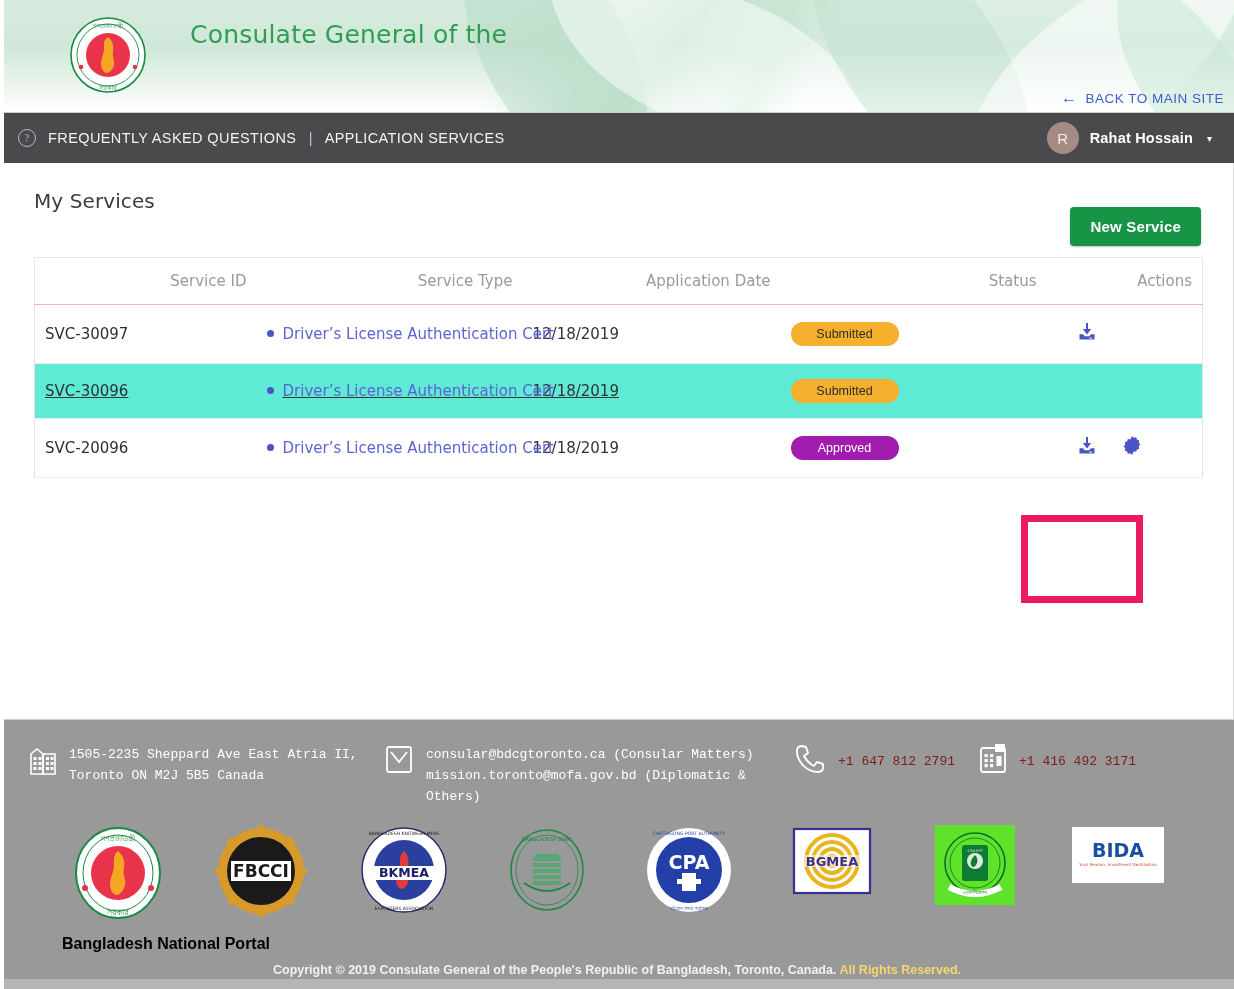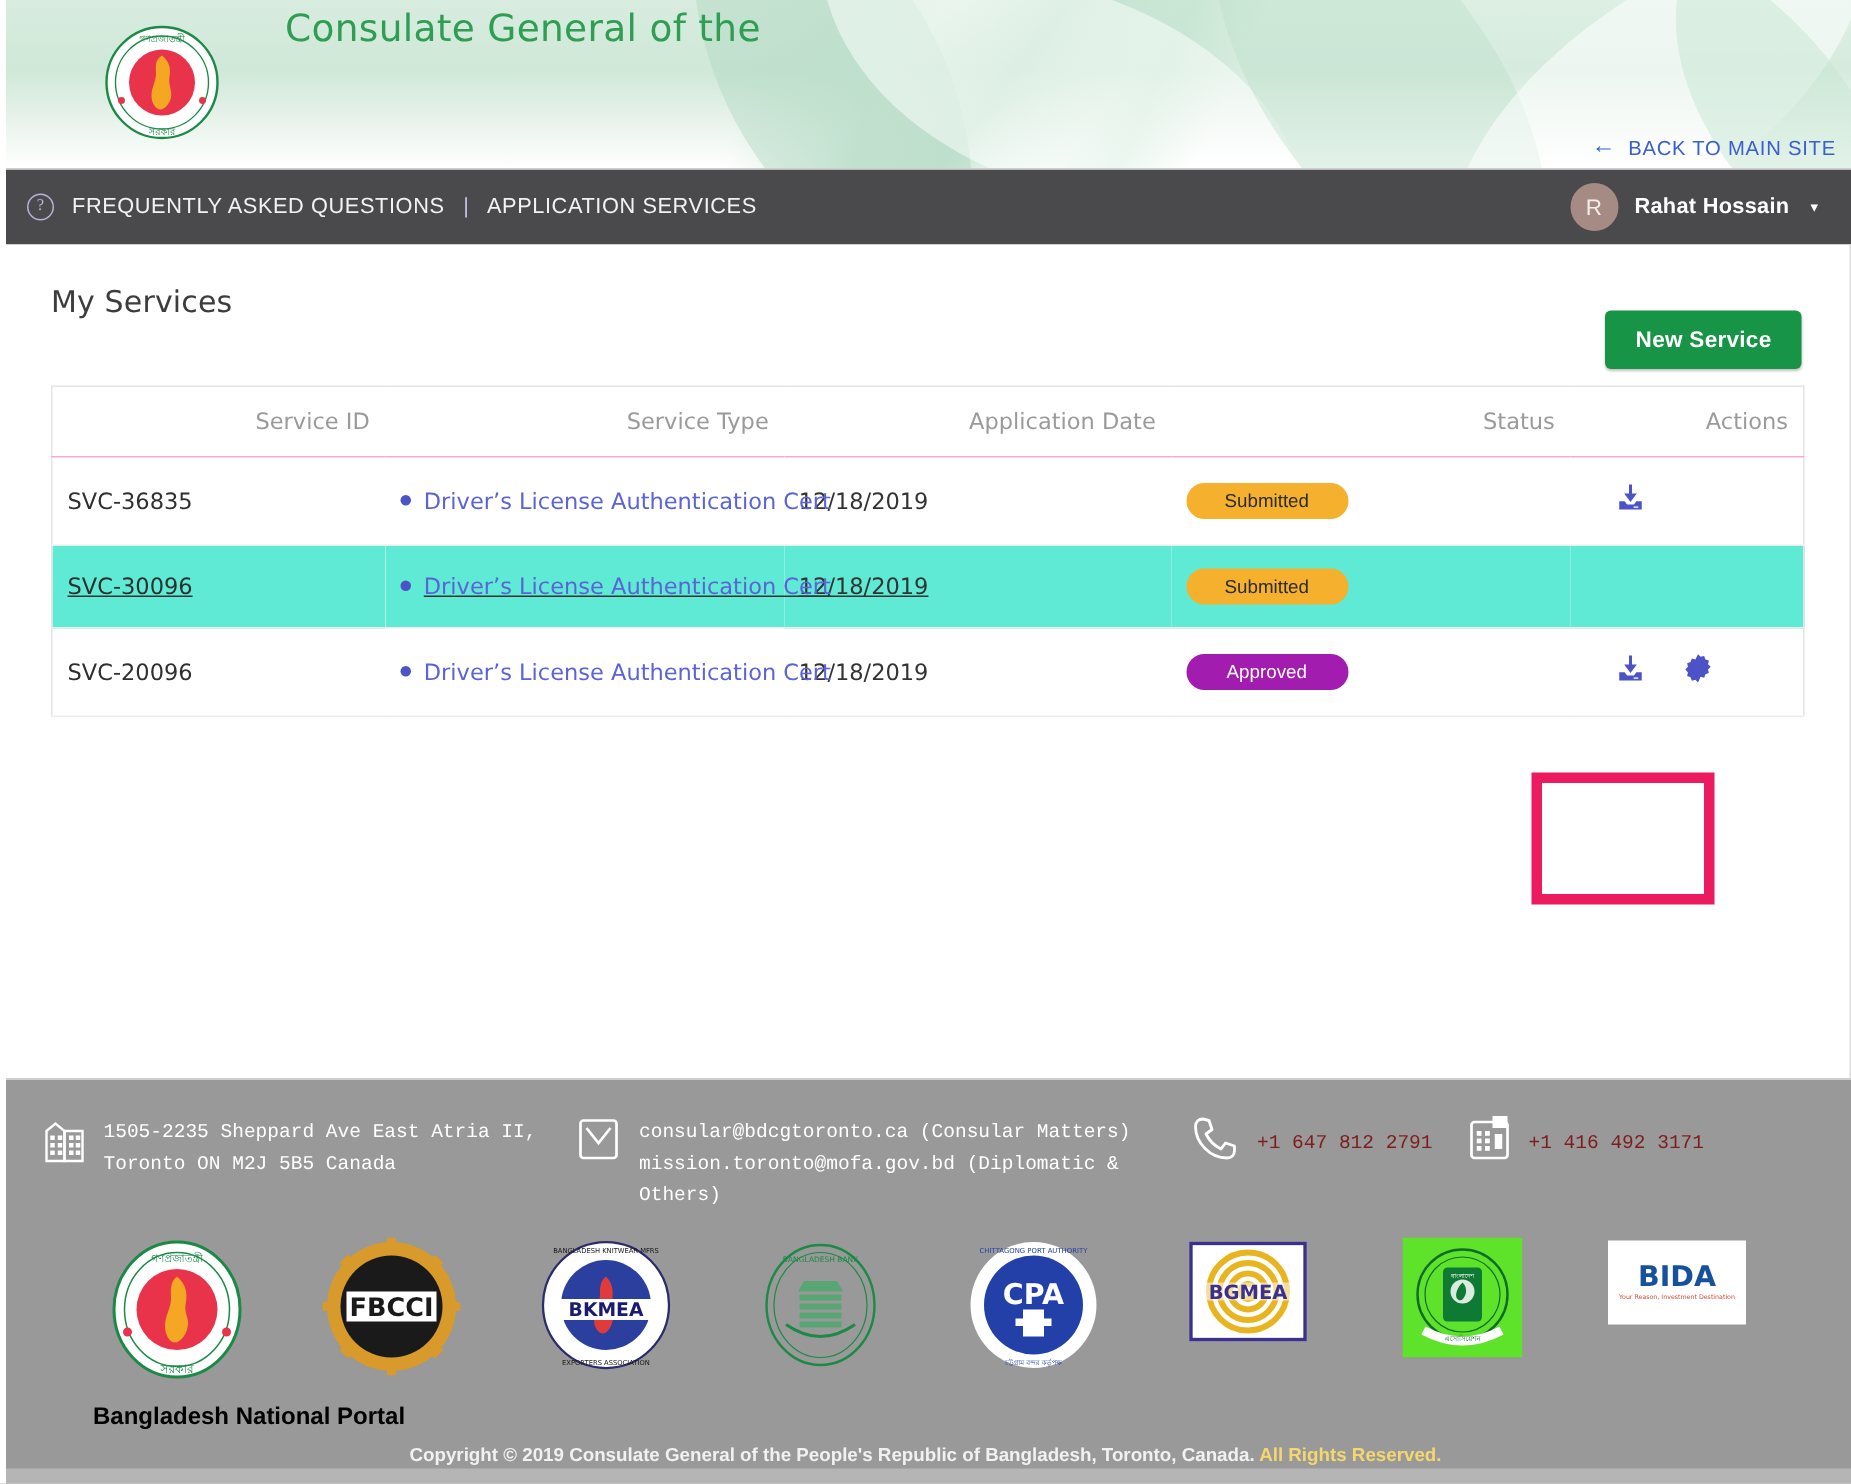--- a/index.html
+++ b/index.html
@@ -35,21 +35,21 @@
   }
   .leaf1{ left:430px; top:-70px; width:250px; height:240px; border-radius:0 100% 0 100%; transform:rotate(18deg); background:rgba(176,216,192,.45);}
   .leaf2{ left:560px; top:-40px; width:300px; height:200px; border-radius:0 100% 0 100%; transform:rotate(-8deg); background:rgba(255,255,255,.5);}
   .leaf3{ left:760px; top:-60px; width:320px; height:230px; border-radius:0 100% 0 100%; transform:rotate(25deg); background:rgba(185,222,199,.4);}
   .leaf4{ left:940px; top:-30px; width:330px; height:190px; border-radius:100% 0 100% 0; transform:rotate(-14deg); background:rgba(255,255,255,.55);}
   .leaf5{ left:1080px; top:10px;  width:220px; height:140px; border-radius:0 100% 0 100%; transform:rotate(30deg); background:rgba(198,229,210,.5);}
 
   .emblem{
     position:absolute; left:68px; top:15px; width:80px; height:80px;
   }
-  .hdr-text{ position:absolute; left:190px; top:6px; }
+  .hdr-text{ position:absolute; left:190px; top:22px; }
   .hdr-line1{
     font-size:25px; color:#2f9e54; letter-spacing:.2px; line-height:1.05;
     font-family:"DejaVu Sans", sans-serif; font-weight:400;
   }
   .hdr-line2{
     margin-top:2px;
     font-size:30px; font-weight:bold; color:#17913f; letter-spacing:.3px;
     line-height:1.05; white-space:nowrap;
     font-family:"DejaVu Sans", sans-serif;
   }
@@ -274,21 +274,21 @@
           <th class="col-id">Service ID</th>
           <th class="col-type">Service Type</th>
           <th class="col-date">Application Date</th>
           <th class="col-status">Status</th>
           <th class="col-actions">Actions</th>
         </tr>
       </thead>
       <tbody>
 
         <tr class="row-h">
-          <td class="col-id"><span class="svc-id">SVC-36835</span></td>
+          <td class="col-id"><span class="svc-id">SVC-30097</span></td>
           <td class="col-type type-cell">
             <span class="bullet"></span><span class="type-link">Driver’s License Authentication Cert</span>
           </td>
           <td class="col-date date-cell">12/18/2019</td>
           <td class="col-status">
             <span class="badge badge-submitted">Submitted</span>
           </td>
           <td class="col-actions actions-cell">
             <span class="act-wrap">
               <span class="icon-btn">

